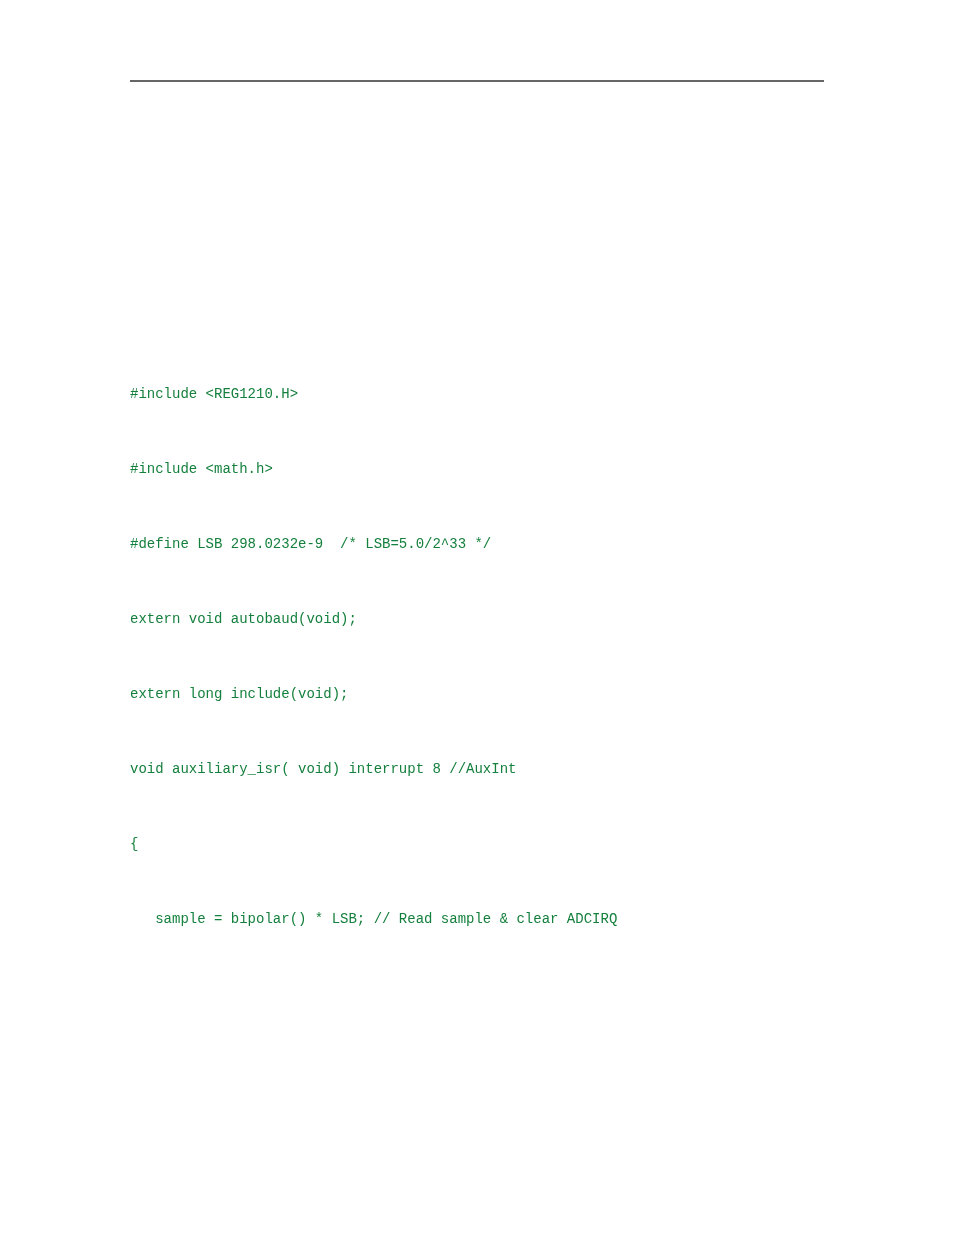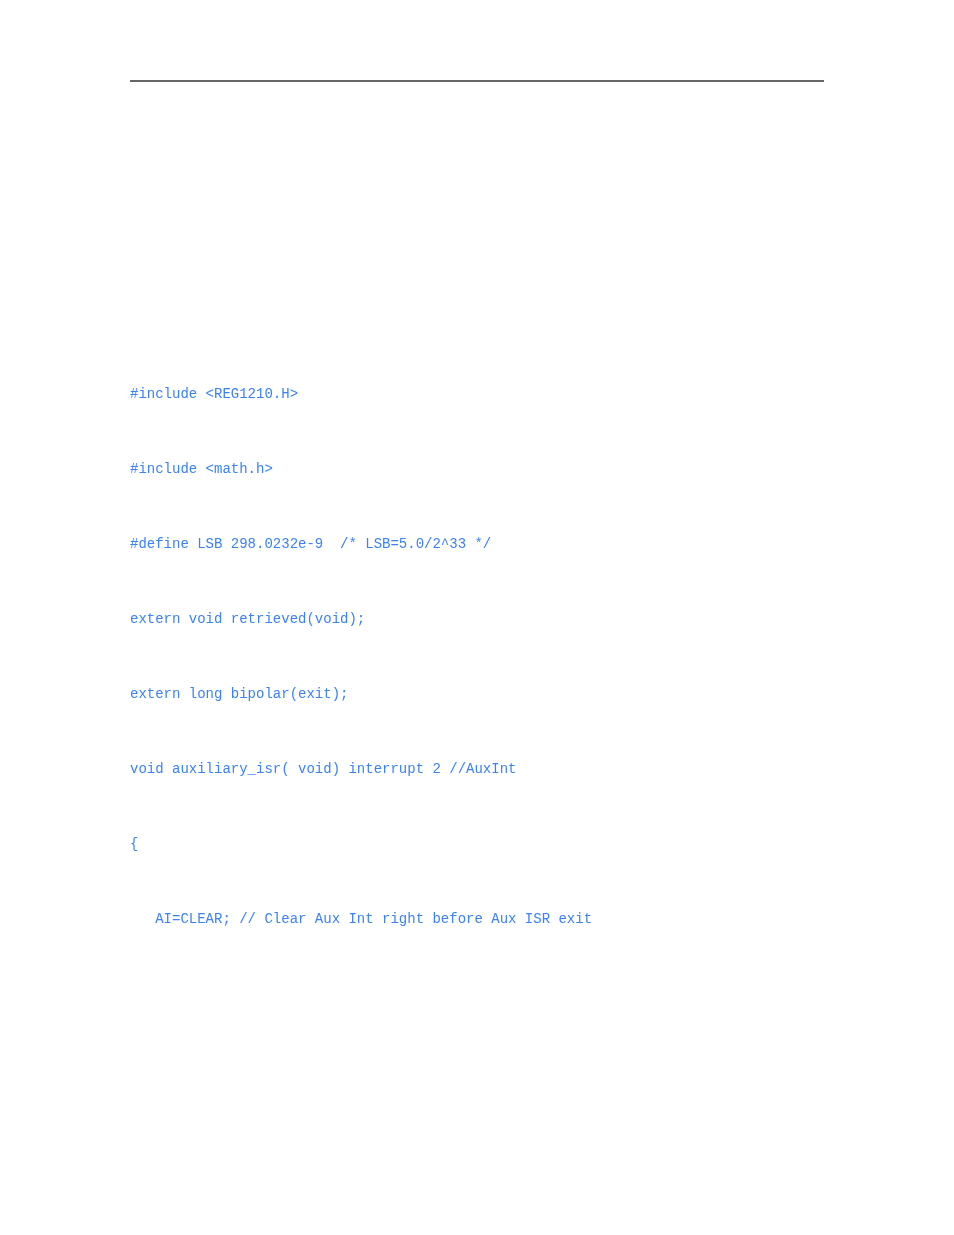--- a/index.html
+++ b/index.html
@@ -7,21 +7,21 @@
     padding: 0;
     background: #ffffff;
   }
   .page {
     width: 954px;
     height: 1235px;
     box-sizing: border-box;
     padding: 80px 130px 0 130px;
     position: relative;
     font-family: "Courier New", Courier, monospace;
-    color: #3b82f6;
+    color: #15803d;
   }
   .rule {
     border: none;
     border-top: 2px solid #666;
     margin: 0;
   }
   .code {
     margin-top: 250px;
     white-space: pre;
     font-size: 14px;
@@ -30,25 +30,25 @@
 </style>
 </head>
 <body>
 
 <div class="page">
   <hr class="rule">
   <div class="code">
     <div>#include &lt;REG1210.H&gt;</div>
     <div>#include &lt;math.h&gt;</div>
     <div>#define LSB 298.0232e-9  /* LSB=5.0/2^33 */</div>
-    <div>extern void retrieved(void);</div>
-    <div>extern long bipolar(exit);</div>
-    <div>void auxiliary_isr( void) interrupt 2 //AuxInt</div>
+    <div>extern void autobaud(void);</div>
+    <div>extern long include(void);</div>
+    <div>void auxiliary_isr( void) interrupt 8 //AuxInt</div>
     <div>{</div>
-    <div>   AI=CLEAR; // Clear Aux Int right before Aux ISR exit</div>
+    <div>   sample = bipolar() * LSB; // Read sample &amp; clear ADCIRQ</div>
     
     
     
     
     
     
     
     
     
     

